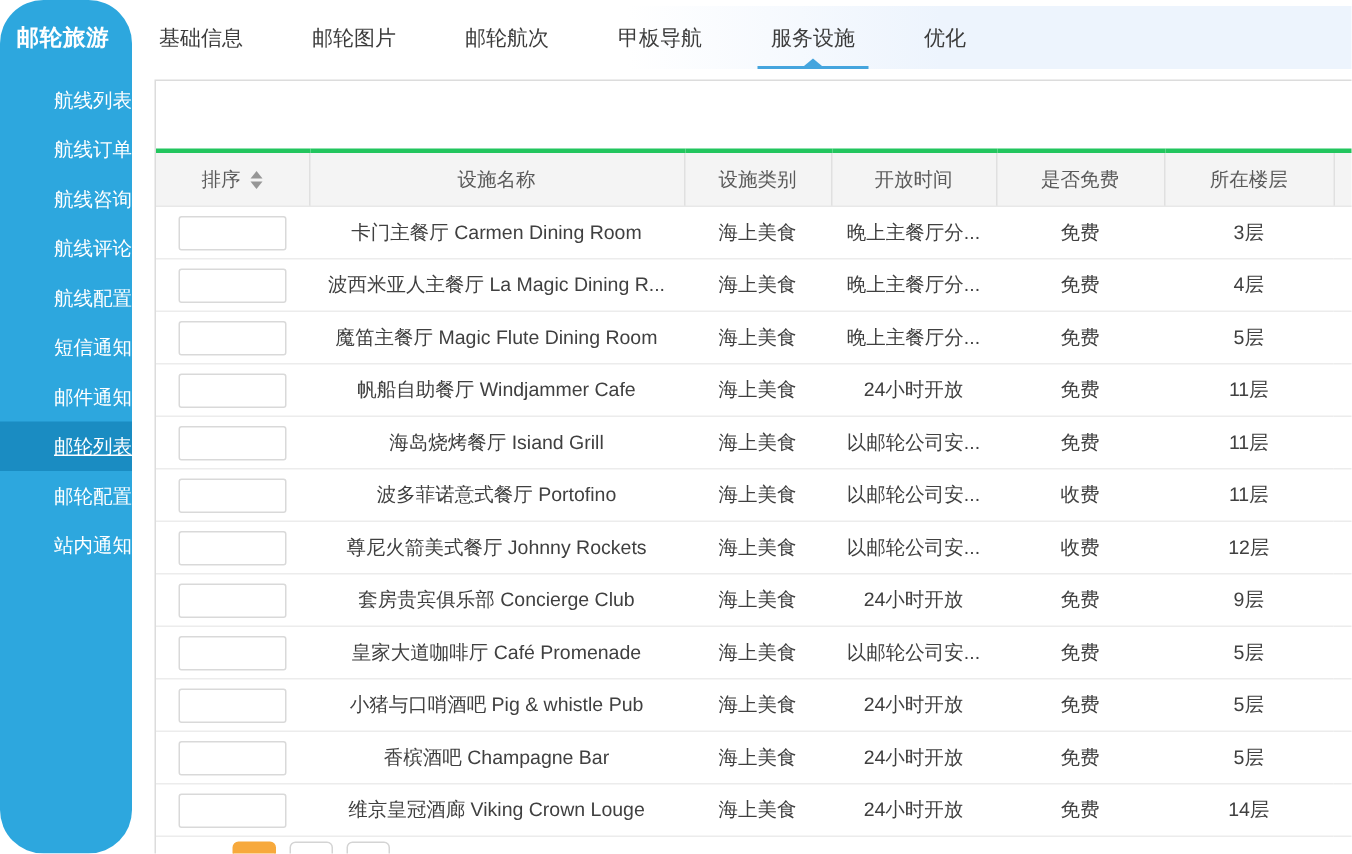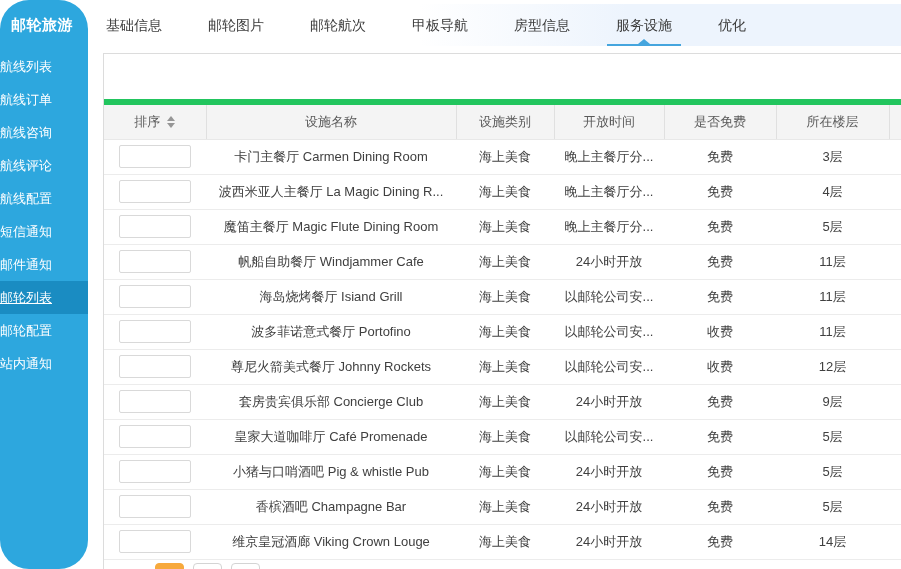--- a/index.html
+++ b/index.html
@@ -19,22 +19,22 @@
   .sidebar{
     position:absolute;left:0;top:0;width:88px;height:569px;
     background:var(--sidebar-bg);
     border-radius:29px;
   }
   .sidebar-title{
     height:50px;display:flex;align-items:center;padding-left:11px;
     color:#fff;font-size:15px;font-weight:bold;letter-spacing:0.5px;
   }
   .sb-item{
-    height:33px;display:flex;align-items:center;
-    color:#fff;font-size:13px;cursor:pointer;white-space:nowrap;
+    height:33px;display:flex;align-items:center;padding-left:13px;
+    color:#fff;font-size:13px;cursor:pointer;white-space:nowrap;justify-content:flex-end;
   }
   .sb-item.active{background:var(--sidebar-active-bg);text-decoration:underline;}
   
   .main{position:absolute;left:88px;top:0;width:813px;height:569px;}
   .tabbar{
     position:absolute;left:0;top:4px;width:870px;height:42px;
     background:linear-gradient(90deg,#ffffff 0%,#ffffff 38%,#edf4fd 62%,#edf4fd 100%);
     display:flex;align-items:stretch;padding-left:12px;gap:19px;
   }
   .tab{
@@ -53,21 +53,21 @@
   
   .panel{
     position:absolute;left:15px;top:53px;width:846px;height:545px;
     border:1px solid #dcdcdc;background:#fff;
   }
   .table-wrap{margin-top:45px;}
   table{border-collapse:collapse;table-layout:fixed;width:845px;}
   thead th{
     background:var(--header-bg);height:37px;font-size:13px;color:#5a5a5a;
     font-weight:normal;text-align:center;
-    border-right:1px solid #e0e0e0;border-top:6px solid #22c55e;border-bottom:1px solid #e8e8e8;
+    border-right:1px solid #e0e0e0;border-top:3px solid #22c55e;border-bottom:1px solid #e8e8e8;
     padding:0;
   }
   tbody td{
     height:35px;text-align:center;font-size:13px;color:#404040;
     border-bottom:1px solid #ececec;padding:0;overflow:hidden;white-space:nowrap;
   }
   .sort-header{display:flex;align-items:center;justify-content:center;gap:7px;}
   .caret{display:inline-flex;flex-direction:column;align-items:center;cursor:pointer;}
   .caret-up{width:0;height:0;border-left:4px solid transparent;border-right:4px solid transparent;border-bottom:5px solid #969696;}
   .caret-down{width:0;height:0;border-left:4px solid transparent;border-right:4px solid transparent;border-top:5px solid #969696;margin-top:2px;}
@@ -129,23 +129,20 @@
     <span>基础信息</span>
   </div>
       <div class="tab">
     <span>邮轮图片</span>
   </div>
       <div class="tab">
     <span>邮轮航次</span>
   </div>
       <div class="tab">
     <span>甲板导航</span>
-  </div>
-      <div class="tab">
-    <span>房型信息</span>
   </div>
       <div class="tab active">
     <span>服务设施</span>
   </div>
       <div class="tab">
     <span>优化</span>
   </div>
     </div>
 
   <div class="panel">

